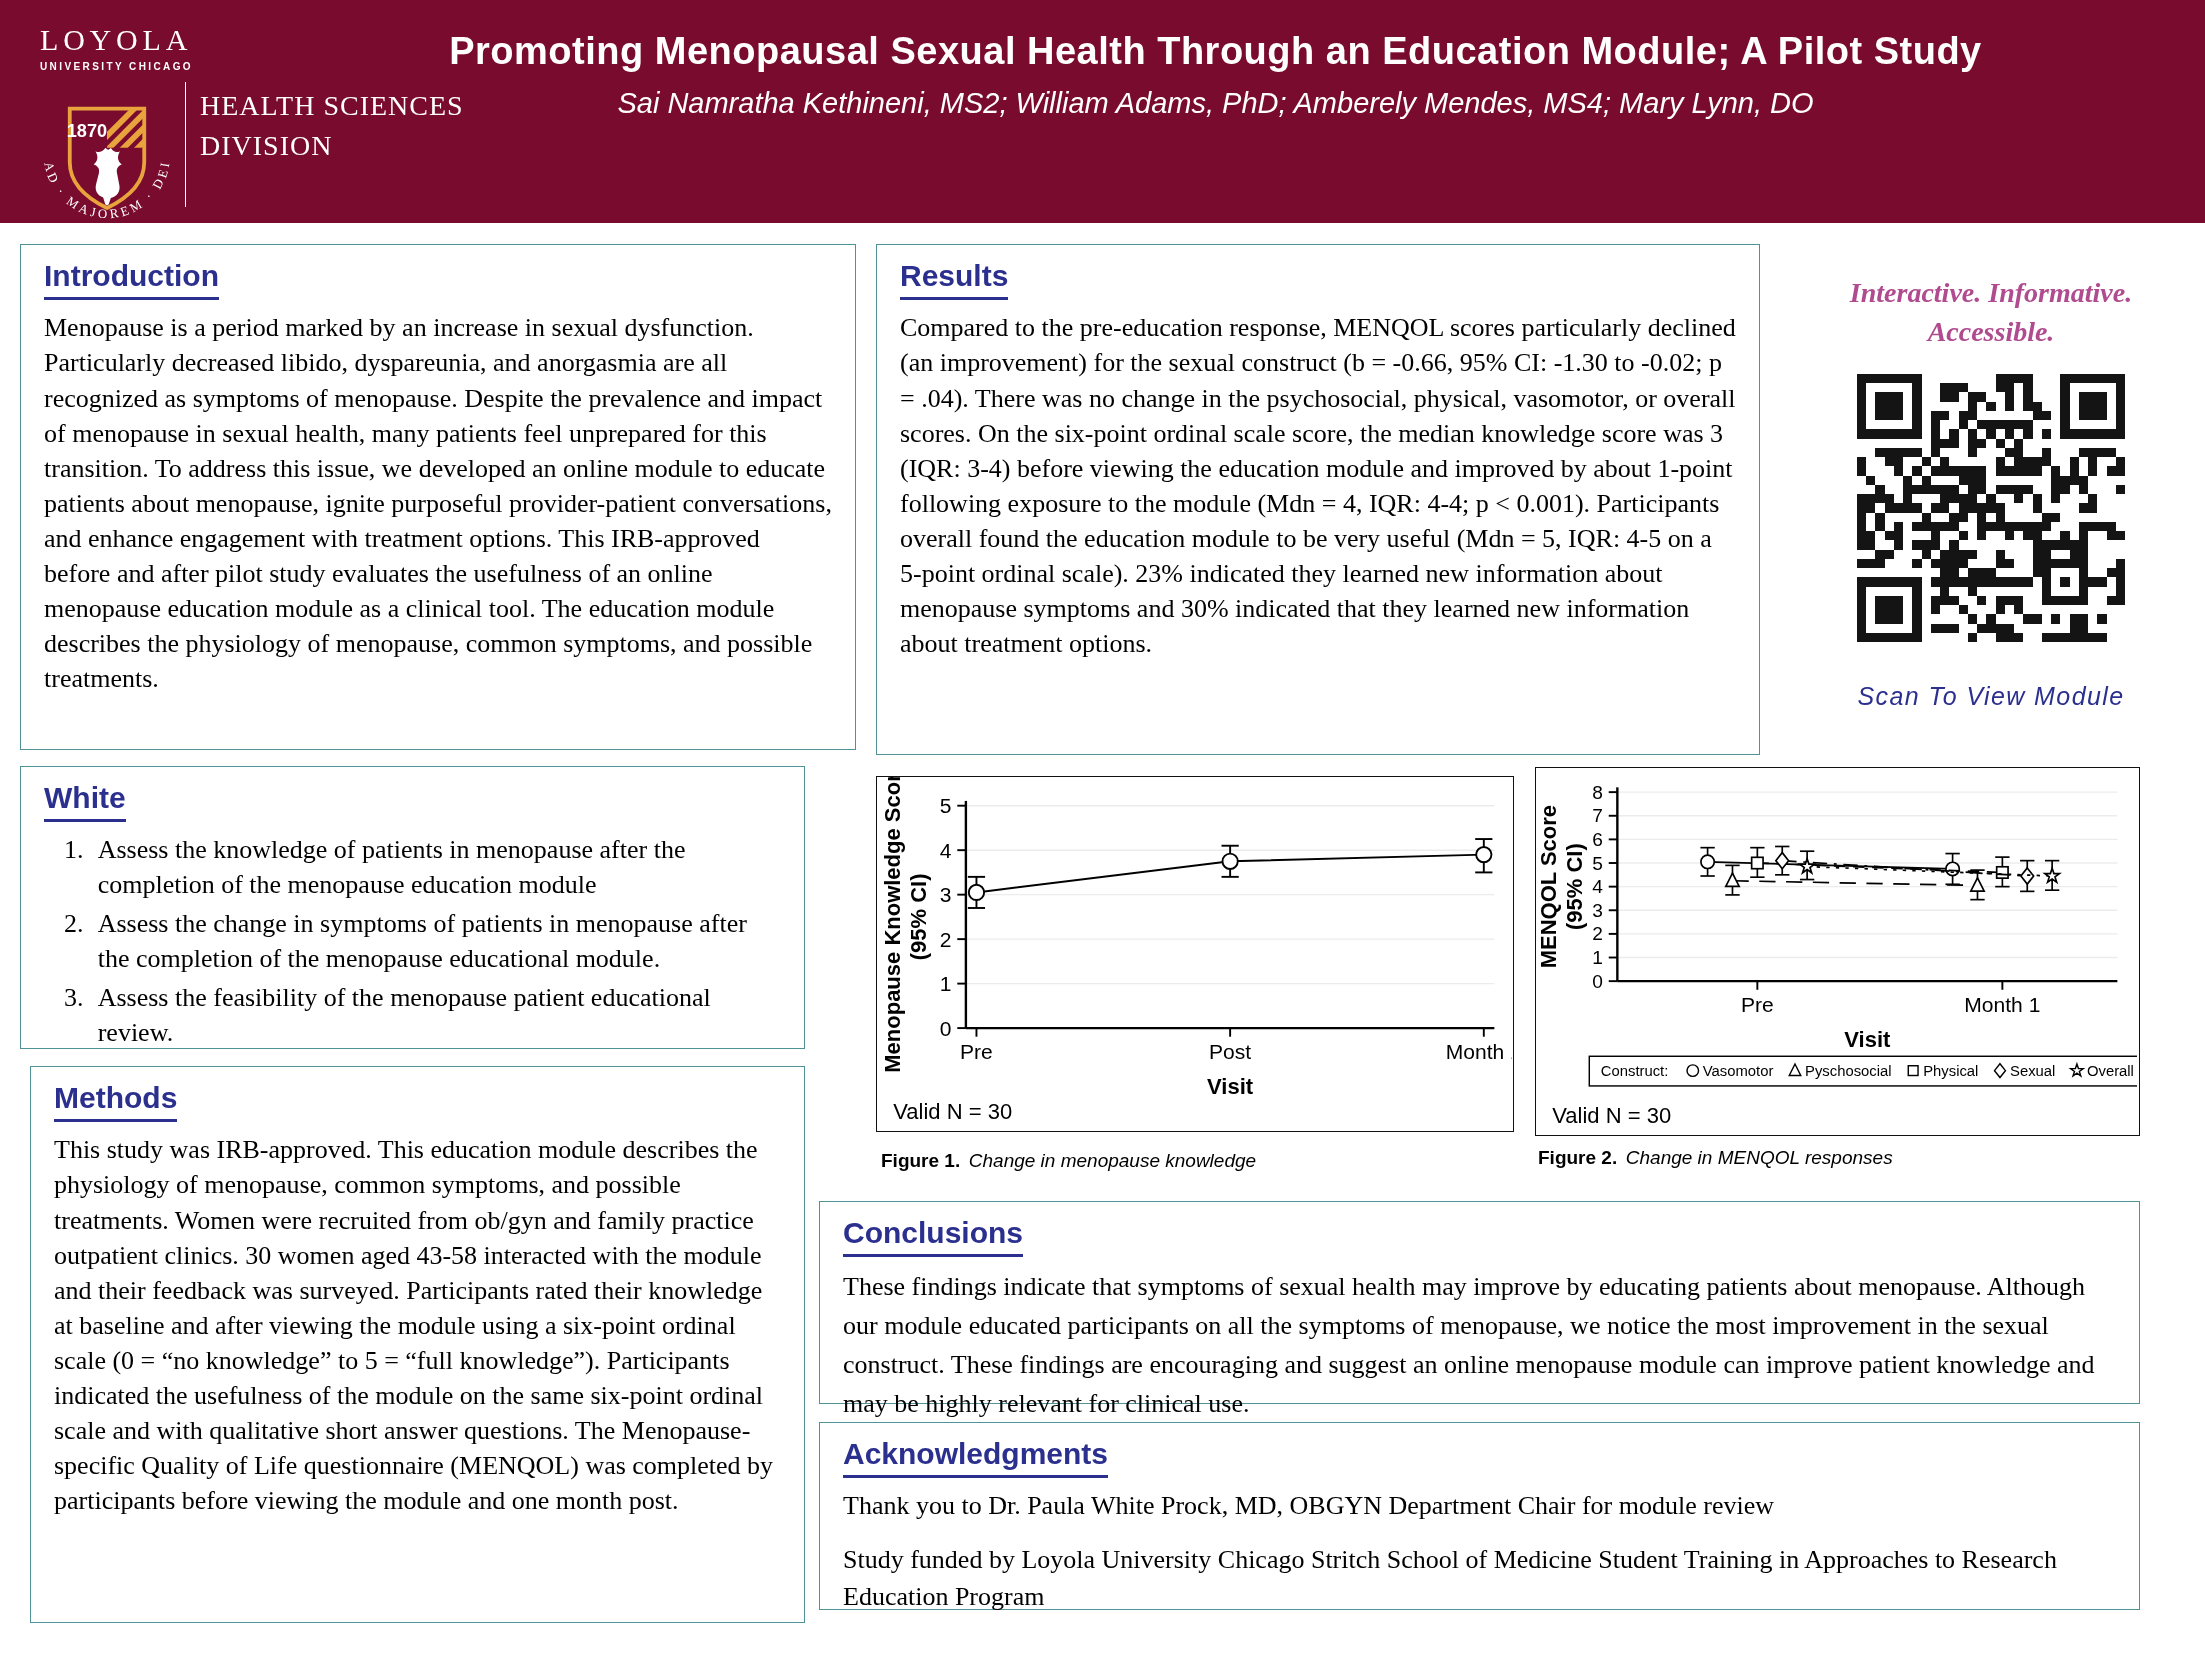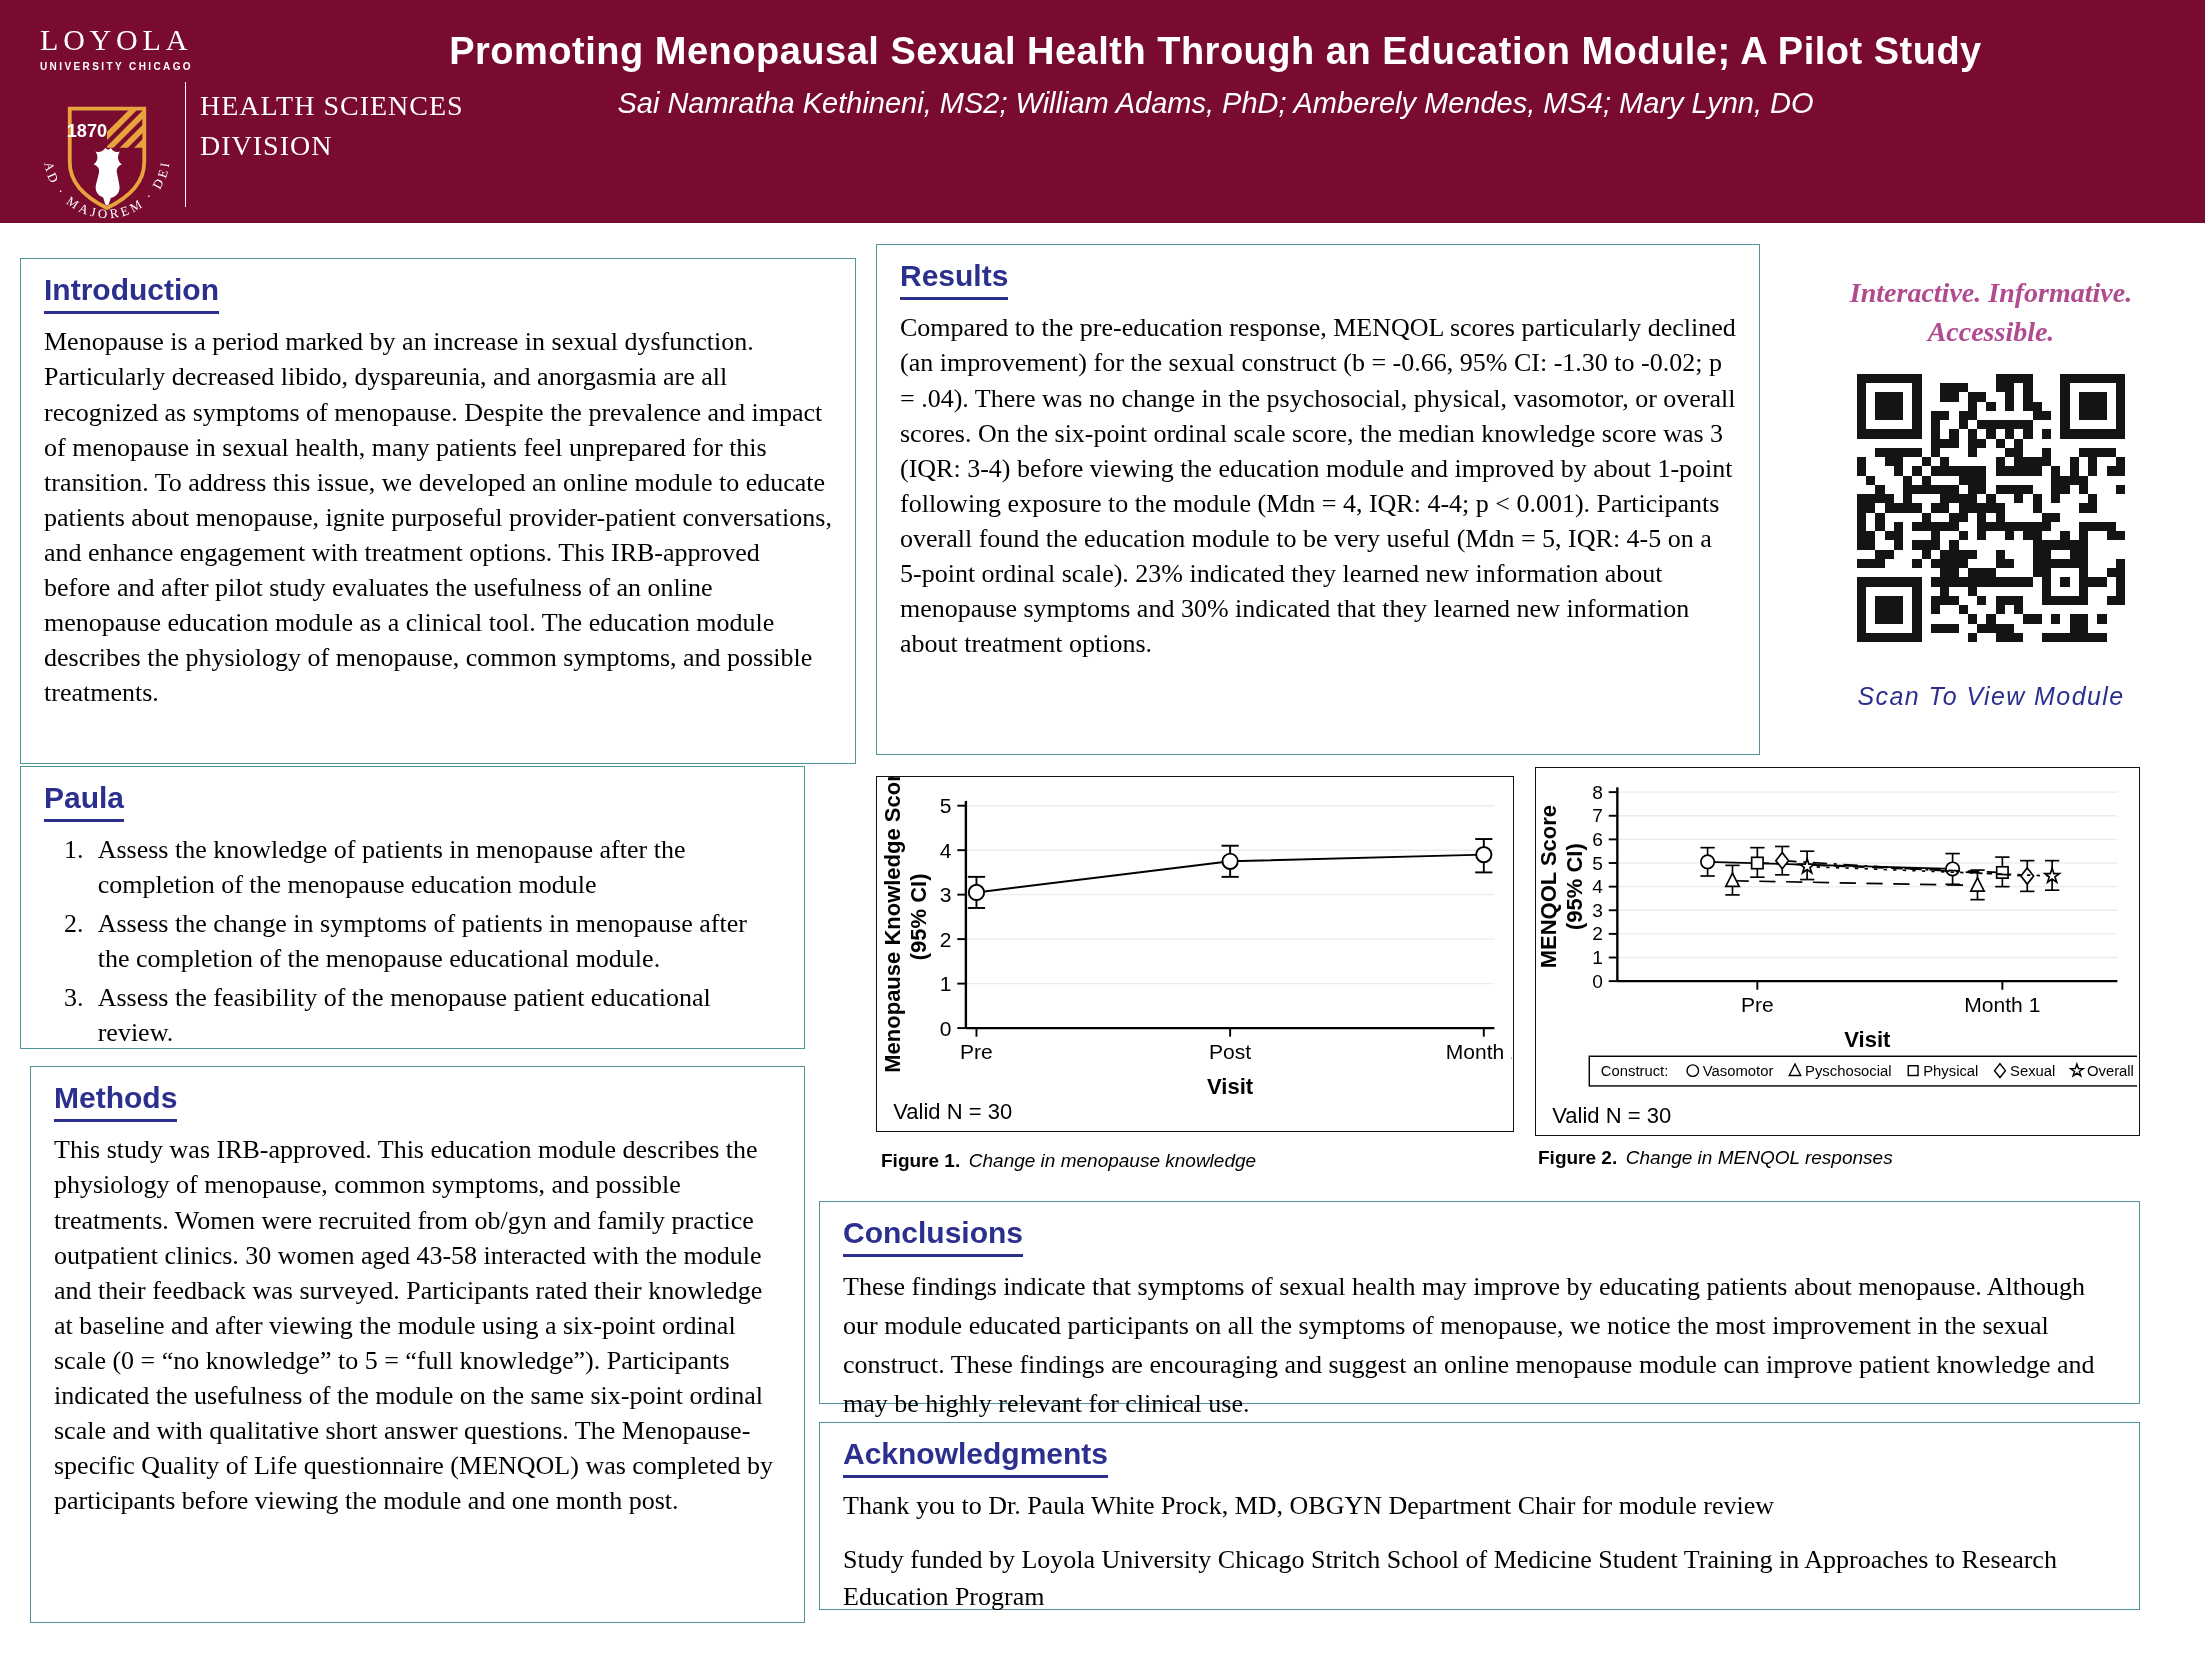--- a/index.html
+++ b/index.html
@@ -27,21 +27,21 @@
            padding:14.4px 23px 9.6px 23px;}
   h2{margin:0 0 17px 0;font-size:30px;font-weight:bold;color:#2b2f8e;}
   h2 span{border-bottom:3.4px solid #2b2f8e;padding-bottom:4.8px;}
   .body-text{font-family:"Liberation Serif",serif;font-size:26px;line-height:1.35;color:#000;margin:0;}
   .aims-list{font-family:"Liberation Serif",serif;font-size:26px;line-height:1.35;color:#000;
              margin:2.9px 0 0 0;padding-left:46px;}
   .aims-list li{padding-left:7.7px;margin-bottom:3.8px;}
   .concl-text{font-size:26px;line-height:1.5;}
   .ack-text{font-size:26px;line-height:1.42;margin-bottom:16.3px;}
 
-  #box-intro  {left:20px;  top:258px;  width:836px; height:506px;}
+  #box-intro  {left:20px;  top:244px;  width:836px; height:506px;}
   #box-results{left:876px;top:244px;  width:884px; height:511px;}
   #box-aims   {left:20px;  top:766px; width:785px; height:283px;}
   #box-methods{left:30px;  top:1066px; width:775px; height:557px;}
   #box-concl  {left:819px;top:1201px; width:1321px; height:203px; padding-right:19px;}
   #box-ack    {left:819px;top:1422px; width:1321px; height:188px;}
 
   
   .figpanel{position:absolute;background:#ffffff;border:1.9px solid #111;box-sizing:border-box;}
   #fig1-panel{left:876px;top:776px;width:638px;height:356px;}
   #fig2-panel{left:1535px;top:767px;width:605px;height:369px;}
@@ -99,21 +99,21 @@
       <div class="poster-authors">Sai Namratha Kethineni, MS2; William Adams, PhD; Amberely Mendes, MS4; Mary Lynn, DO</div>
     </div>
   </header>
 
   <section class="tealbox" id="box-intro">
     <h2><span>Introduction</span></h2>
     <p class="body-text">Menopause is a period marked by an increase in sexual dysfunction. Particularly decreased libido, dyspareunia, and anorgasmia are all recognized as symptoms of menopause. Despite the prevalence and impact of menopause in sexual health, many patients feel unprepared for this transition. To address this issue, we developed an online module to educate patients about menopause, ignite purposeful provider-patient conversations, and enhance engagement with treatment options. This IRB-approved before and after pilot study evaluates the usefulness of an online menopause education module as a clinical tool. The education module describes the physiology of menopause, common symptoms, and possible treatments.</p>
   </section>
 
   <section class="tealbox" id="box-aims">
-    <h2><span>Paula</span></h2>
+    <h2><span>White</span></h2>
     <ol class="aims-list">
       <li>Assess the knowledge of patients in menopause after the completion of the menopause education module</li>
       <li>Assess the change in symptoms of patients in menopause after the completion of the menopause educational module.</li>
       <li>Assess the feasibility of the menopause patient educational review.</li>
     </ol>
   </section>
 
   <section class="tealbox" id="box-methods">
     <h2><span>Methods</span></h2>
     <p class="body-text">This study was IRB-approved. This education module describes the physiology of menopause, common symptoms, and possible treatments. Women were recruited from ob/gyn and family practice outpatient clinics. 30 women aged 43-58 interacted with the module and their feedback was surveyed. Participants rated their knowledge at baseline and after viewing the module using a six-point ordinal scale (0 = “no knowledge” to 5 = “full knowledge”). Participants indicated the usefulness of the module on the same six-point ordinal scale and with qualitative short answer questions. The Menopause-specific Quality of Life questionnaire (MENQOL) was completed by participants before viewing the module and one month post.</p>

